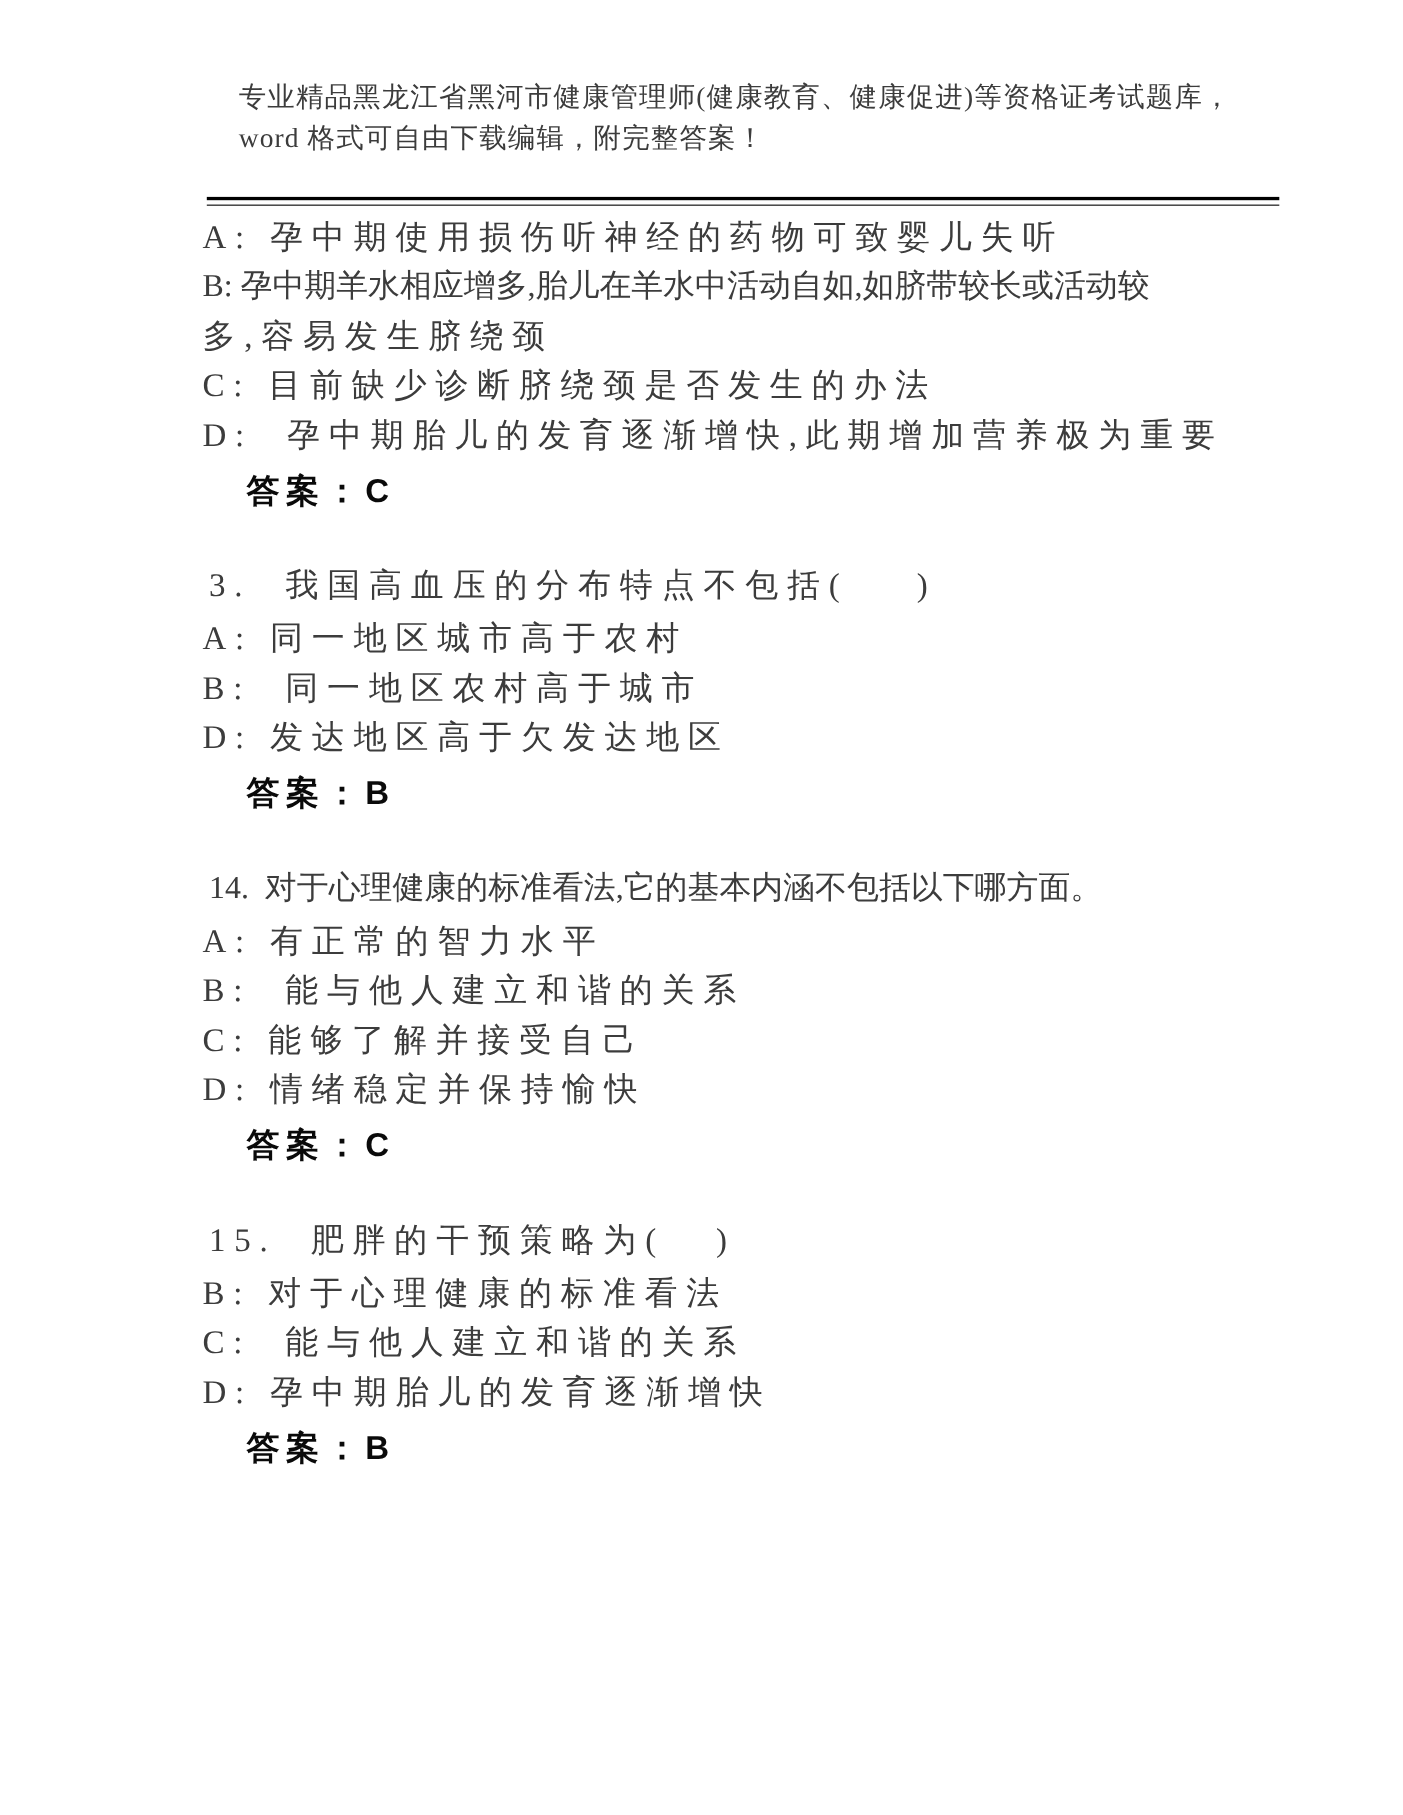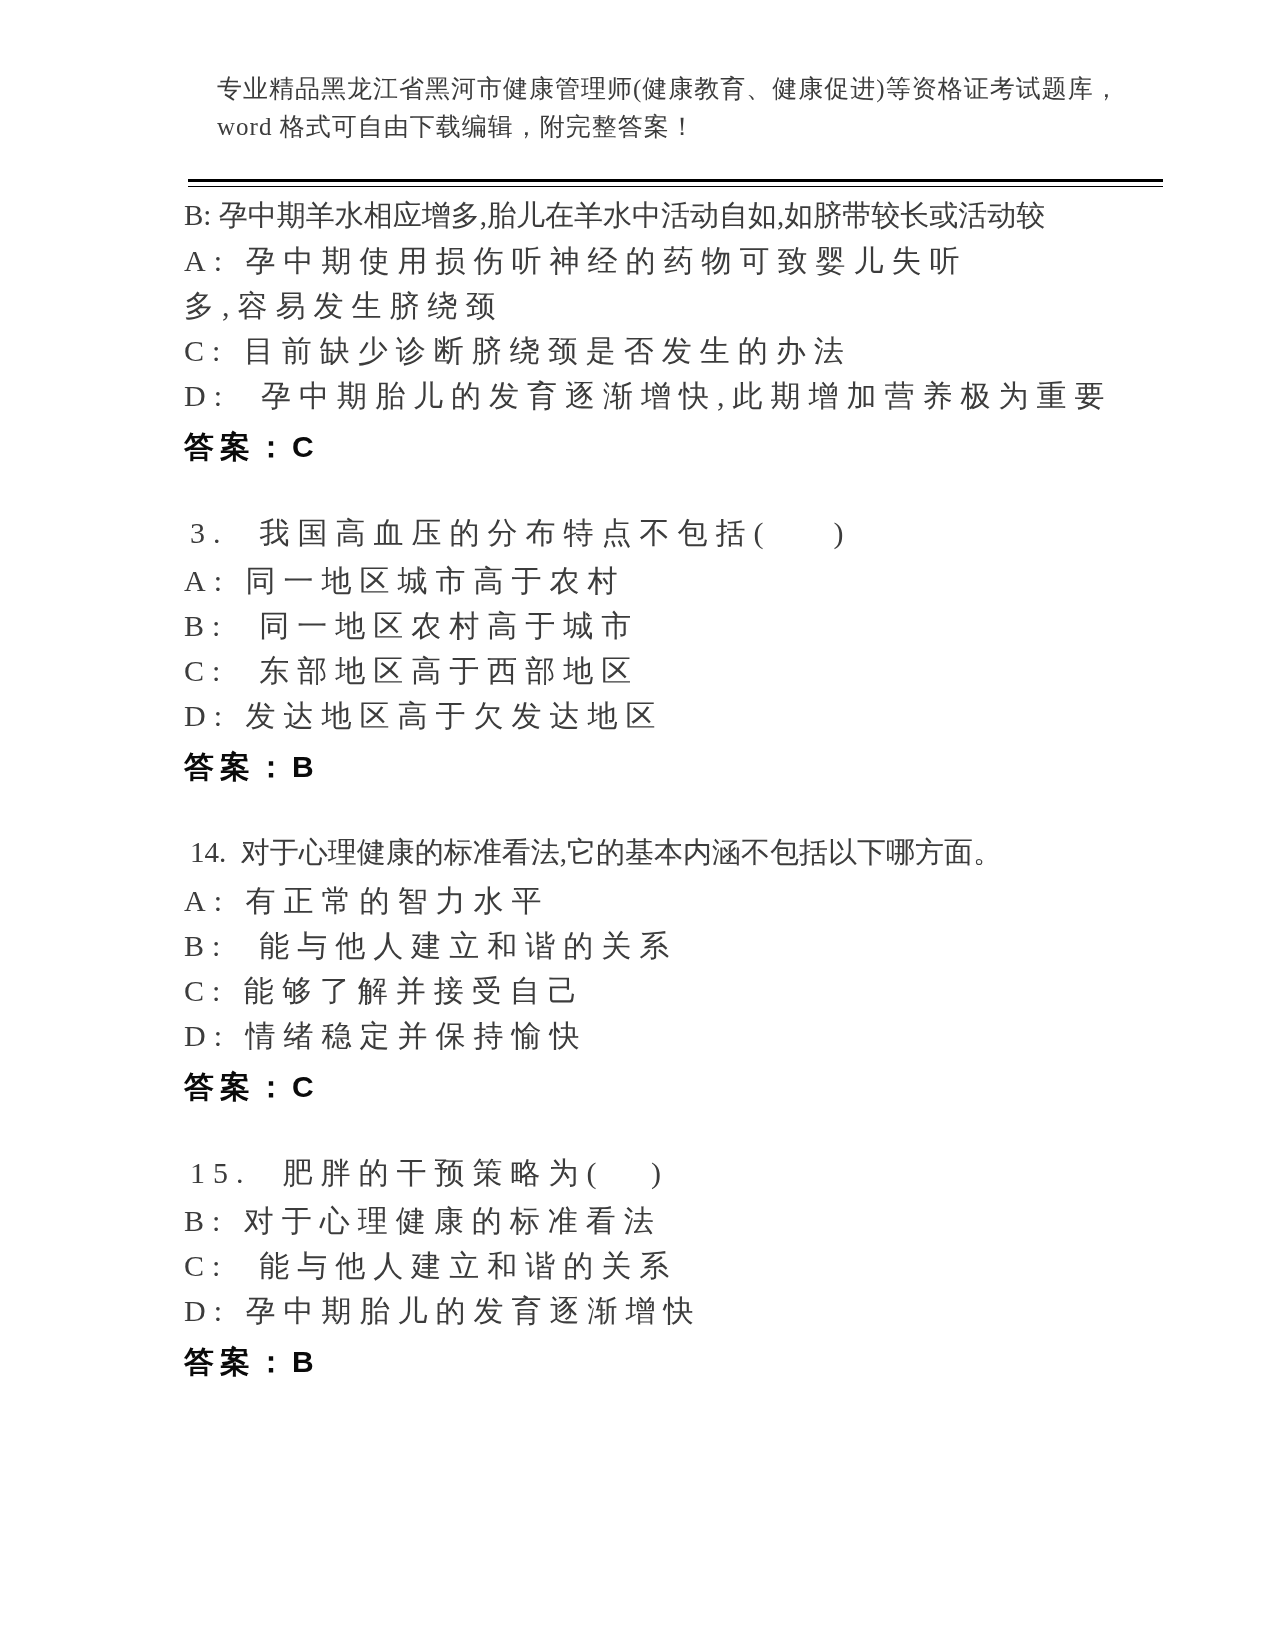--- a/index.html
+++ b/index.html
@@ -68,50 +68,50 @@
     margin-top: 3px;
   }
   
   .answer {
     font-family: "Liberation Sans", "DejaVu Sans", sans-serif;
     font-weight: 700;
     font-size: 30px;
     letter-spacing: 6px;
     color: #0a0a0a;
     margin-top: 6px;
+    margin-left: 40px;
   }
 </style>
 </head>
 <body>
 
 <div class="page">
 
   <div class="header">
     <div class="header-line">专业精品黑龙江省黑河市健康管理师(健康教育、健康促进)等资格证考试题库，</div>
     <div class="header-line">word 格式可自由下载编辑，附完整答案！</div>
   </div>
 
   <div class="divider"></div>
 
   <div class="content">
 
     <section>
+      <div class="line">A: 孕中期使用损伤听神经的药物可致婴儿失听</div>
       <div class="line condensed">B: 孕中期羊水相应增多,胎儿在羊水中活动自如,如脐带较长或活动较</div>
-      <div class="line">A: 孕中期使用损伤听神经的药物可致婴儿失听</div>
       <div class="line">多,容易发生脐绕颈</div>
       <div class="line">C: 目前缺少诊断脐绕颈是否发生的办法</div>
       <div class="line">D:  孕中期胎儿的发育逐渐增快,此期增加营养极为重要</div>
       <div class="line answer">答案：C</div>
     </section>
 
     <section>
       <div class="line qtitle">3.  我国高血压的分布特点不包括(    )</div>
       <div class="line">A: 同一地区城市高于农村</div>
       <div class="line">B:  同一地区农村高于城市</div>
-      <div class="line">C:  东部地区高于西部地区</div>
       <div class="line">D: 发达地区高于欠发达地区</div>
       <div class="line answer">答案：B</div>
     </section>
 
     <section>
       <div class="line qtitle condensed">14.  对于心理健康的标准看法,它的基本内涵不包括以下哪方面。</div>
       <div class="line">A: 有正常的智力水平</div>
       <div class="line">B:  能与他人建立和谐的关系</div>
       <div class="line">C: 能够了解并接受自己</div>
       <div class="line">D: 情绪稳定并保持愉快</div>

